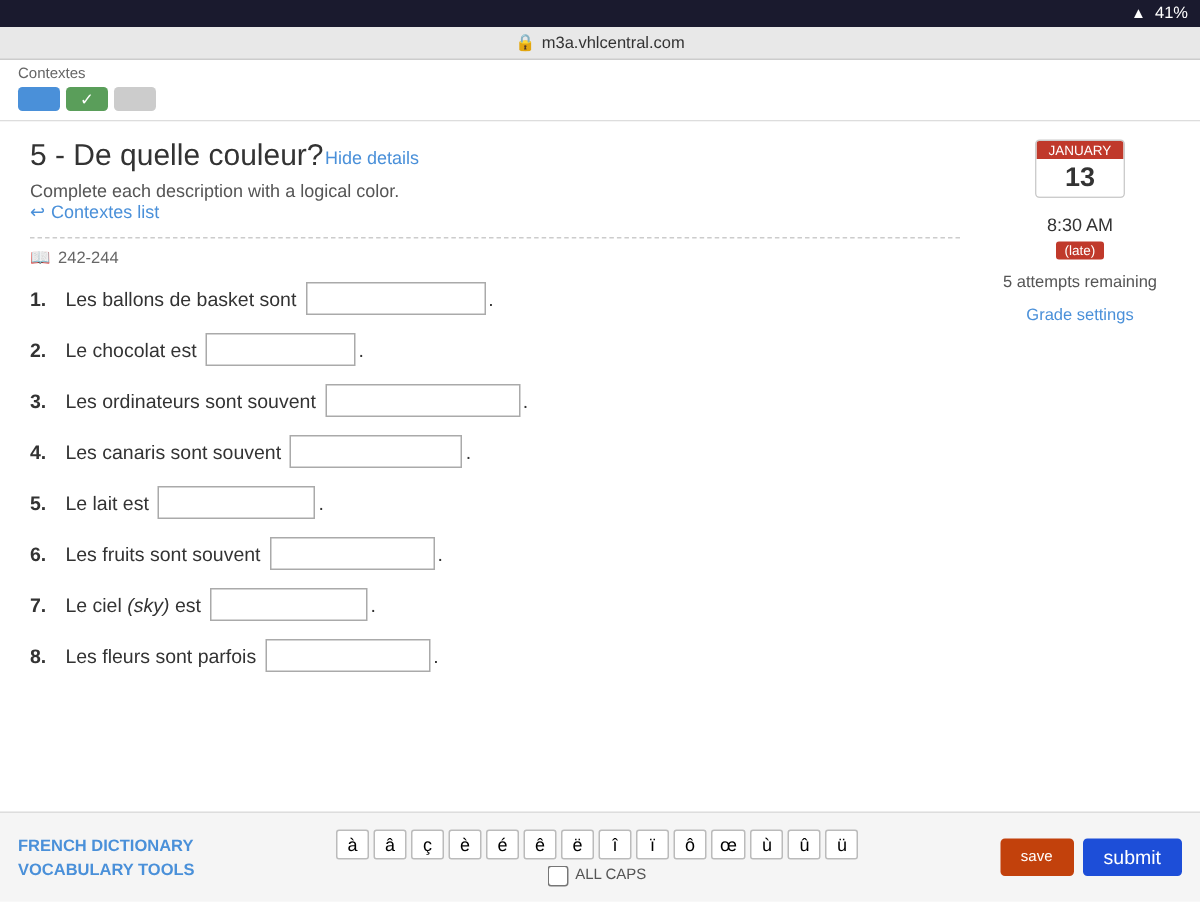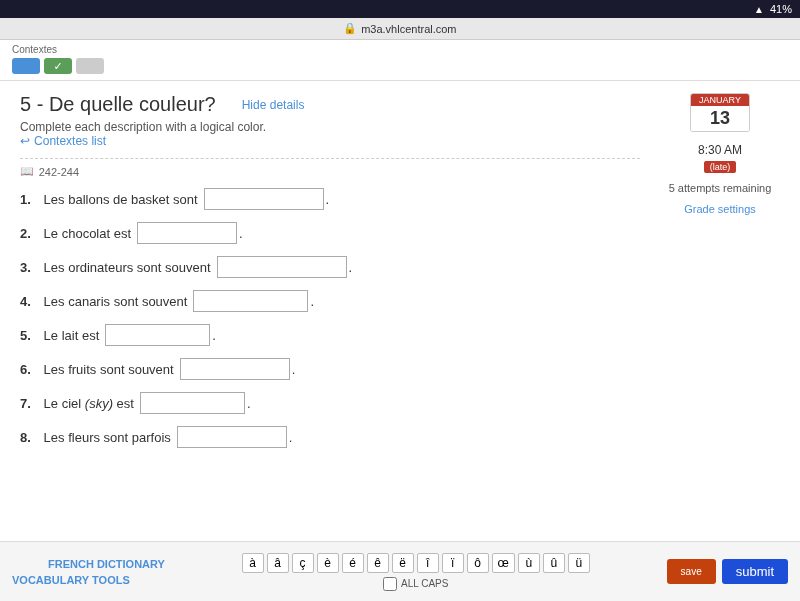--- a/index.html
+++ b/index.html
@@ -106,21 +106,21 @@
     .right-panel {
       width: 120px;
       text-align: center;
       flex-shrink: 0;
     }
 
     
     .question-header {
       display: flex;
       align-items: center;
-      gap: 26px;
+      gap: 1px;
       margin-bottom: 4px;
     }
     .question-title {
       font-size: 20px;
       font-weight: normal;
       color: #333;
     }
     .hide-details {
       color: #4a90d9;
       font-size: 12px;
@@ -250,21 +250,20 @@
     .bottom-left {
       display: flex;
       flex-direction: column;
       gap: 4px;
     }
     .dict-link {
       color: #4a90d9;
       font-size: 11px;
       font-weight: bold;
       text-decoration: none;
-      margin-left: 36px;
     }
     .vocab-tools-link {
       color: #4a90d9;
       font-size: 11px;
       font-weight: bold;
       text-decoration: none;
     }
 
     .special-chars {
       display: flex;

